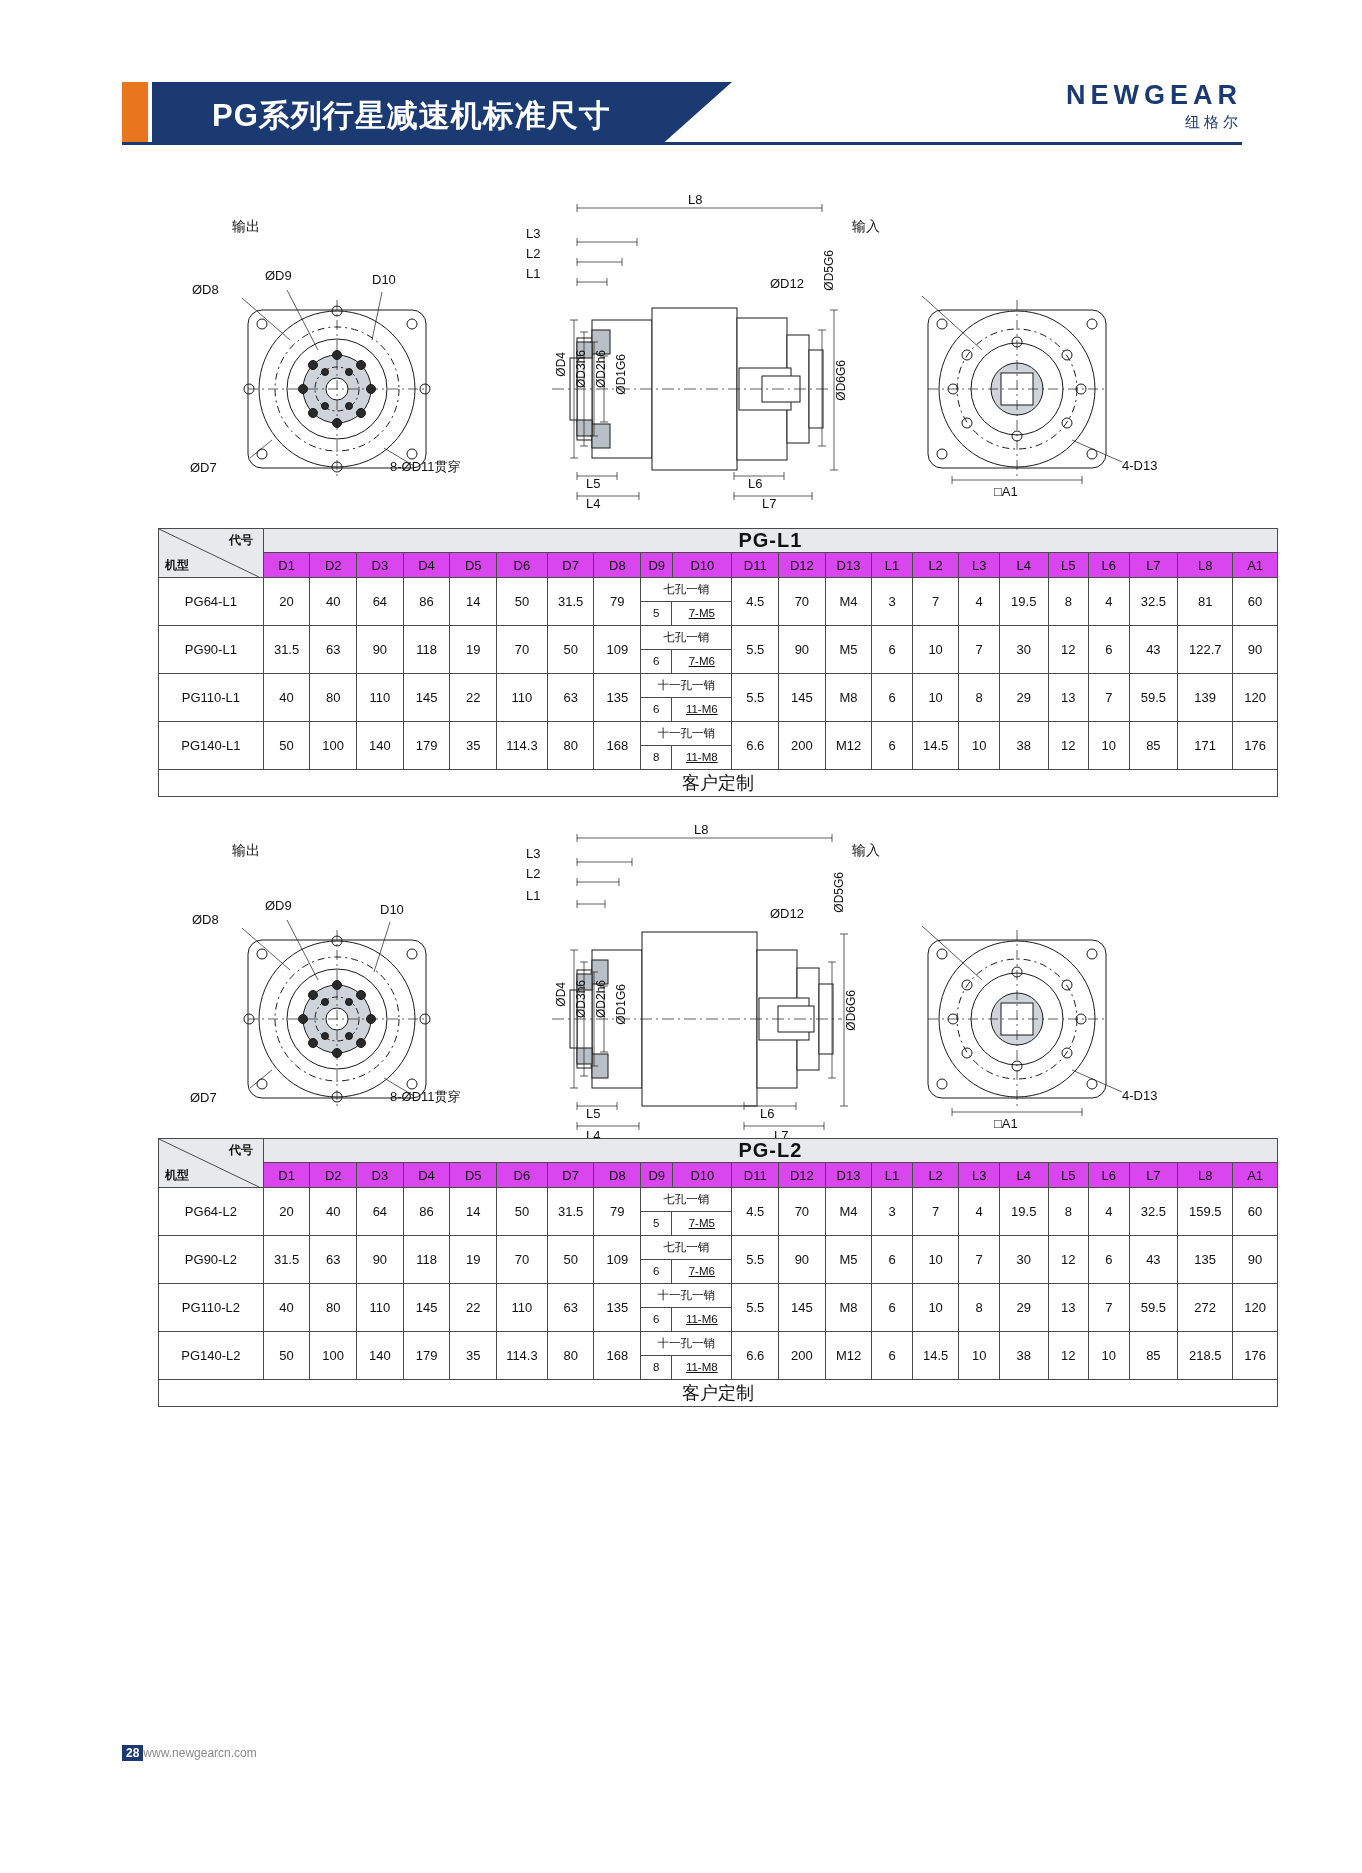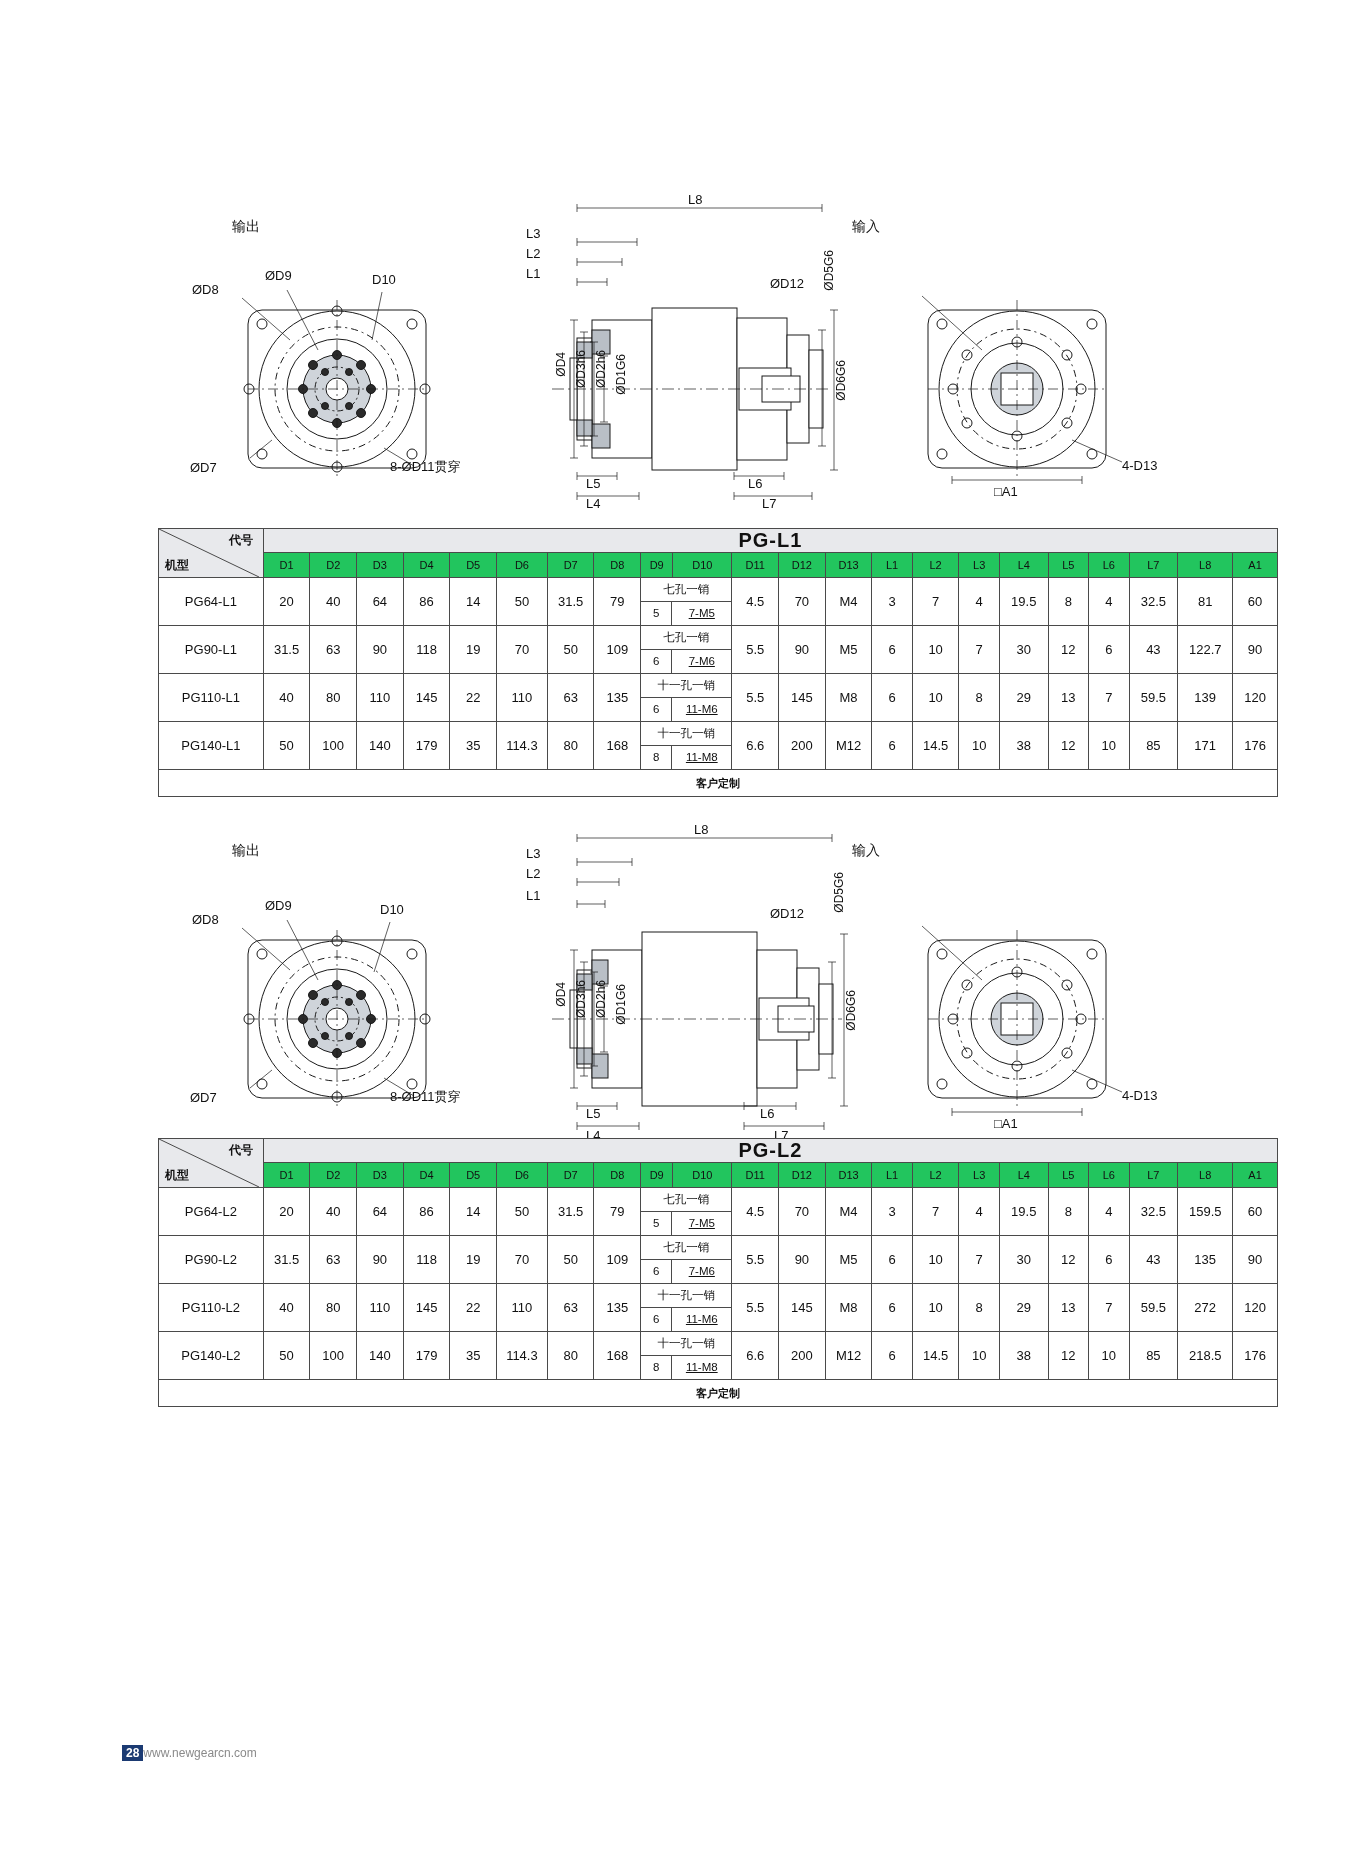--- a/index.html
+++ b/index.html
@@ -31,39 +31,49 @@
   .t1{top:528px;}
   .t2{top:1138px;}
   table{border-collapse:collapse;width:1120px;background:#fff;}
   th,td{border:1px solid #4a4a4a;text-align:center;font-size:13px;color:#111;padding:0;}
   .hdr-cell{height:48px;position:relative;background:#e8e9ec;}
   .diag{position:relative;width:100px;height:48px;background:#e8e9ec;}
   .diag .code{position:absolute;right:6px;top:3px;font-size:12px;}
   .diag .model{position:absolute;left:6px;bottom:3px;font-size:12px;}
   .diag svg{position:absolute;left:0;top:0;}
   .title-cell{font-size:20px;letter-spacing:1px;background:#e8e9ec;}
-  .sub th{height:24px;font-size:11px;background:#22c55e;font-weight:normal;}
+  .sub th{height:24px;font-size:13px;background:#d946ef;font-weight:normal;}
   .rowname{font-size:13.5px;height:46px;}
   .split{padding:0;}
   .split .top,.split .bot{height:23px;line-height:23px;font-size:11.5px;}
   .split .top{border-bottom:1px solid #4a4a4a;}
   .sp-inner{display:flex;}
   .sp-inner .a{width:30px;border-right:1px solid #4a4a4a;}
   .sp-inner .b{flex:1;text-decoration:underline;}
-  .footer-row td{height:26px;font-size:11px;font-weight:bold;}
+  .footer-row td{height:26px;font-size:18px;}
 
   
   .pg-foot{position:absolute;left:122px;top:1745px;font-size:12px;color:#8a8a8a;}
   .pg-num{display:inline-block;background:#1b3a72;color:#fff;font-size:12px;font-weight:bold;padding:1px 4px;}
 </style>
 </head>
 <body>
 
 <div class="page">
 
+  <div class="header">
+    <div class="hdr-orange"></div>
+    <div class="hdr-band"></div>
+    <div class="hdr-title">PG系列行星减速机标准尺寸</div>
+    <div class="hdr-rule"></div>
+    <div class="brand">
+      <div class="brand-main">NEWGEAR</div>
+      <div class="brand-sub">纽格尔</div>
+    </div>
+  </div>
 
   <div class="drawing dwg1">
     <svg width="1120" height="330" viewBox="0 0 1120 330">
       <g stroke="#1a1a1a" fill="none" stroke-width="1">
 
         <path d="M140 120 h150 a14 14 0 0 1 14 14 v130 a14 14 0 0 1 -14 14 h-150 a14 14 0 0 1 -14 -14 v-130 a14 14 0 0 1 14 -14 z"></path>
         <circle cx="215" cy="199" r="78" fill="#fff"></circle>
         <circle cx="215" cy="199" r="62" stroke-dasharray="7 4 2 4"></circle>
         <circle cx="215" cy="199" r="50"></circle>
         <circle cx="215" cy="199" r="34" fill="#cfd4da"></circle>

